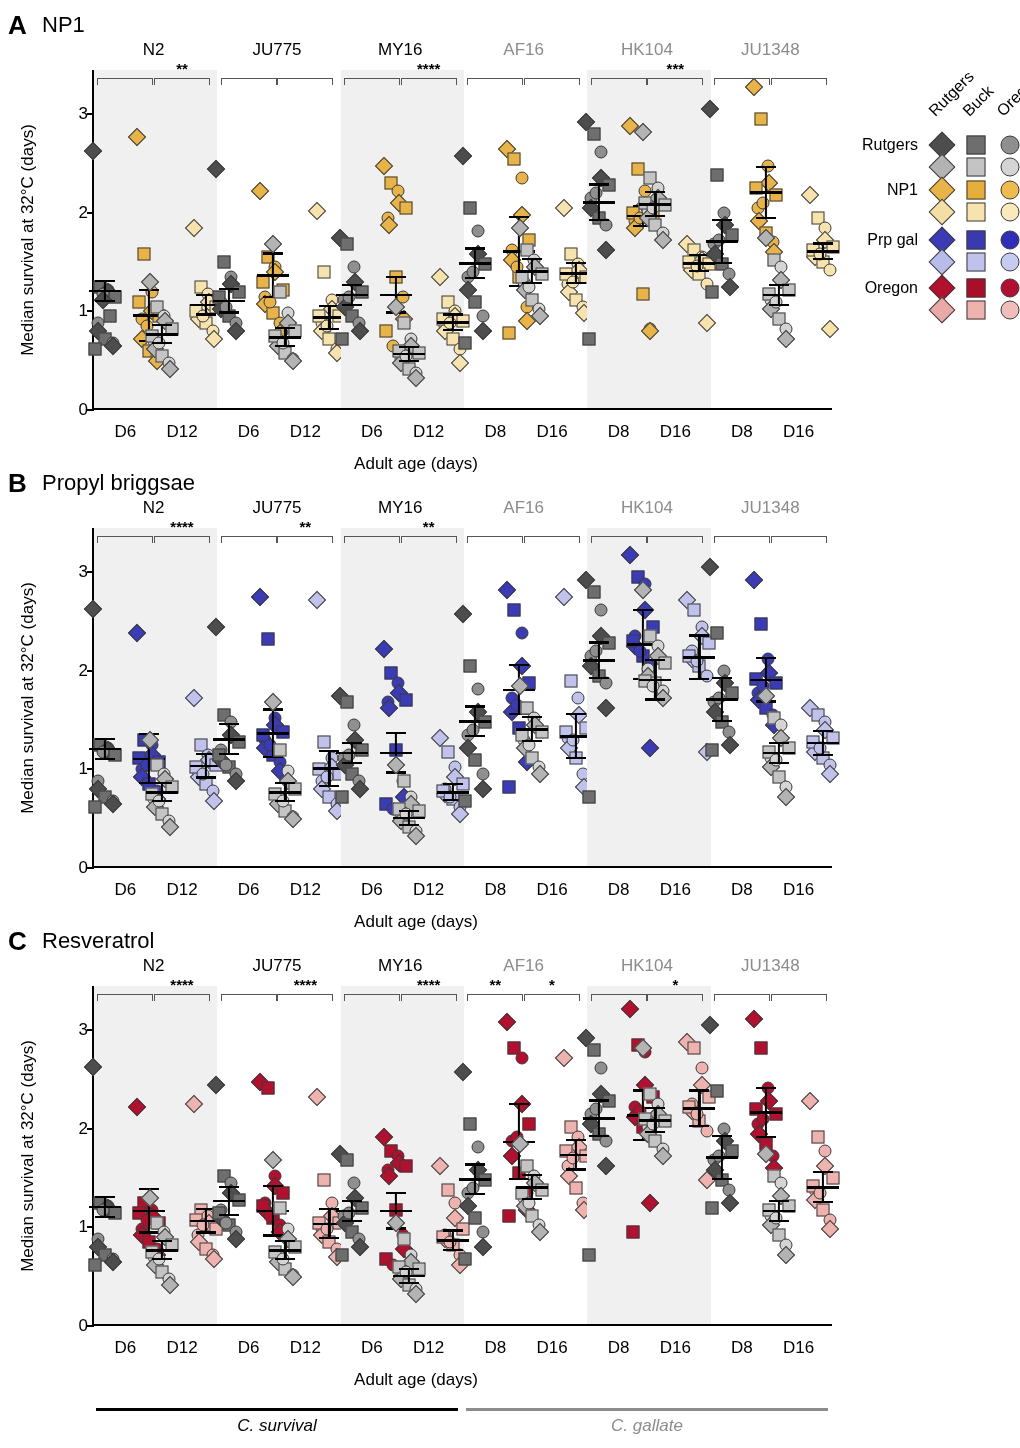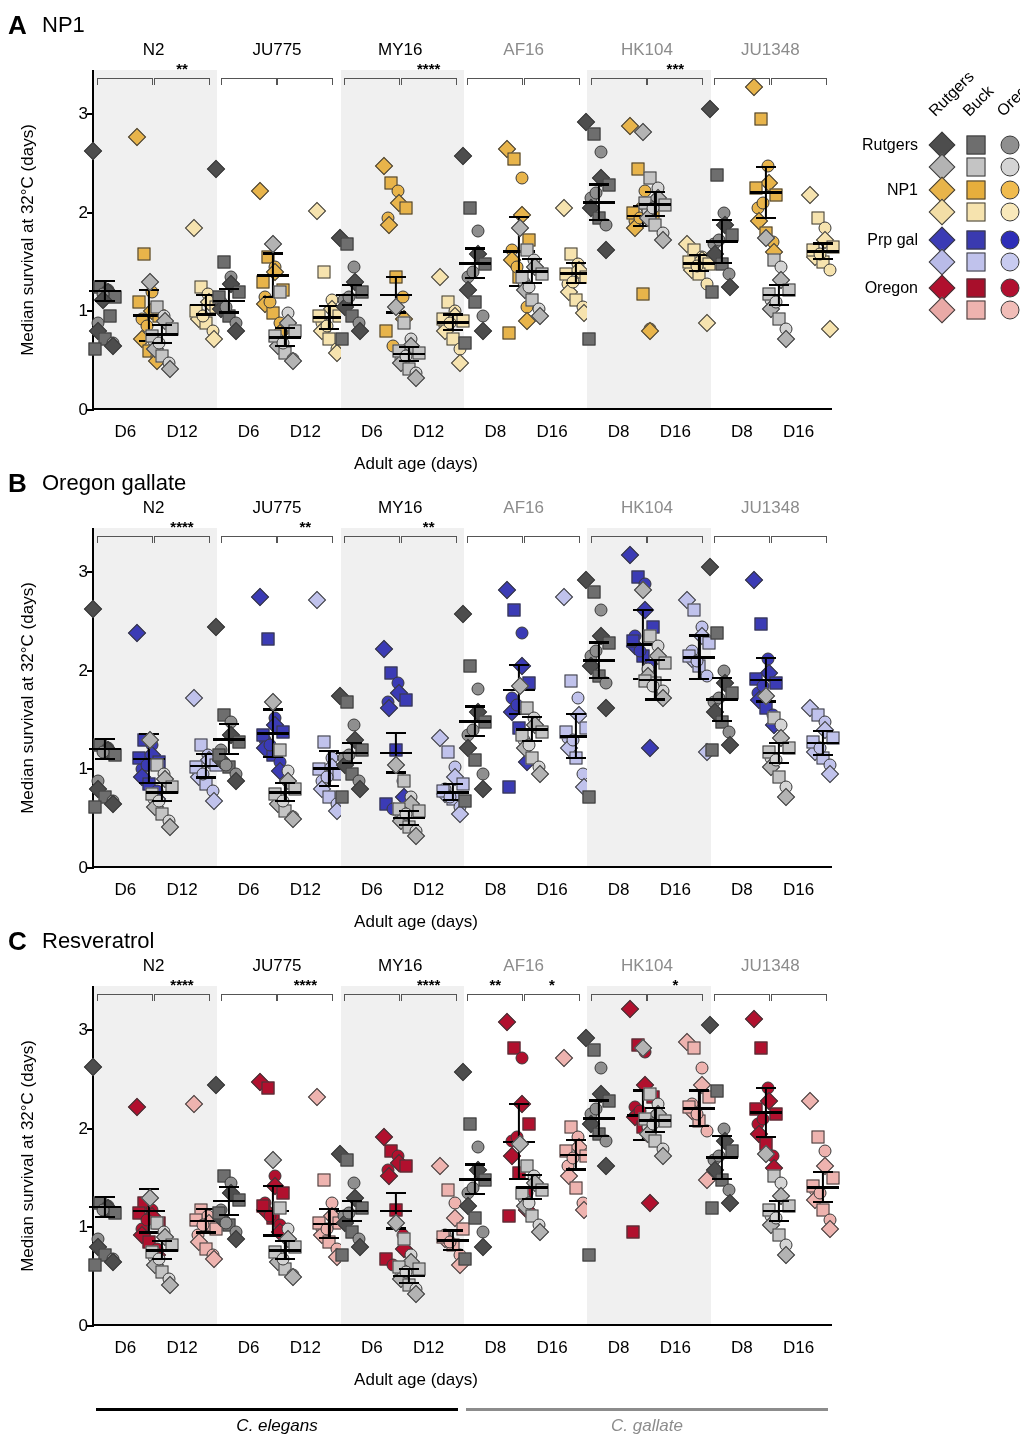--- a/index.html
+++ b/index.html
@@ -473,21 +473,21 @@
       <div class="bracket" style="left: 647.367px; top: 70px; width: 56px;"></div>
       <div class="sig" style="left: 675.367px; top: 52px;">***</div>
       <div class="strain briggsae" style="left: 770.333px; top: 32px;">JU1348</div>
       <div class="xtick" style="left: 741.967px; top: 414px;">D8</div>
       <div class="bracket" style="left: 713.967px; top: 70px; width: 56px;"></div>
       <div class="xtick" style="left: 798.7px; top: 414px;">D16</div>
       <div class="bracket" style="left: 770.7px; top: 70px; width: 56px;"></div>
     </div>
     <div class="panel" style="top: 466px; height: 458px;">
       <div class="panel-letter" style="left: 8px; top: 2px;">B</div>
-      <div class="panel-title" style="left: 42px; top: 4px;">Oregon gallate</div>
+      <div class="panel-title" style="left: 42px; top: 4px;">Propyl briggsae</div>
       <div class="plotbox" style="left: 92px; top: 62px; width: 740px; height: 340px;">
         <div class="ytick" style="top: 340px;">0</div>
         <div class="ytickmark" style="top: 340px;"></div>
         <div class="ytick" style="top: 241.449px;">1</div>
         <div class="ytickmark" style="top: 241.449px;"></div>
         <div class="ytick" style="top: 142.899px;">2</div>
         <div class="ytickmark" style="top: 142.899px;"></div>
         <div class="ytick" style="top: 44.3478px;">3</div>
         <div class="ytickmark" style="top: 44.3478px;"></div>
         <div class="band" style="left: 0px; width: 123.333px;"></div>
@@ -1384,16 +1384,16 @@
     <div class="lg diamond" style="left: 92px; top: 228px; background: rgb(177, 16, 46);"></div>
     <div class="lg diamond" style="left: 92px; top: 250px; background: rgb(233, 169, 166);"></div>
     <div class="lg square" style="left: 126px; top: 228px; background: rgb(168, 15, 43);"></div>
     <div class="lg square" style="left: 126px; top: 250px; background: rgb(238, 179, 175);"></div>
     <div class="lg circle" style="left: 160px; top: 228px; background: rgb(176, 16, 48);"></div>
     <div class="lg circle" style="left: 160px; top: 250px; background: rgb(241, 189, 184);"></div>
   </div>
 
 <div id="species-root">
     <div class="species-line" style="left: 96px; top: 1408px; width: 362px;"></div>
-    <div class="species-label" style="left: 277px; top: 1416px;">C. elegans</div>
+    <div class="species-label" style="left: 277px; top: 1416px;">C. survival</div>
     <div class="species-line grey" style="left: 466px; top: 1408px; width: 362px;"></div>
     <div class="species-label grey" style="left: 647px; top: 1416px;">C. gallate</div>
   </div>
 
 </body></html>

